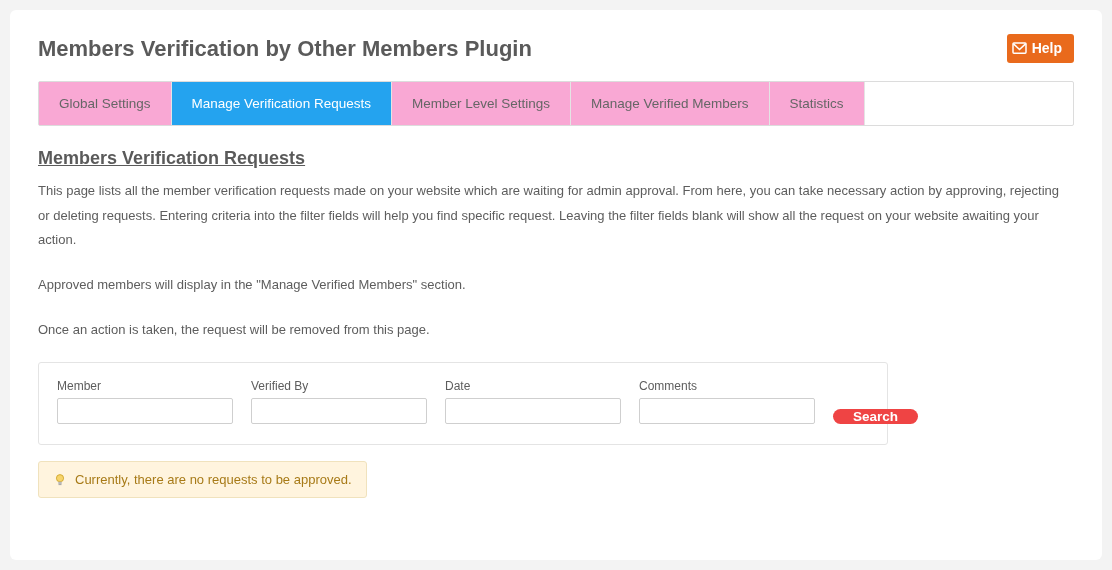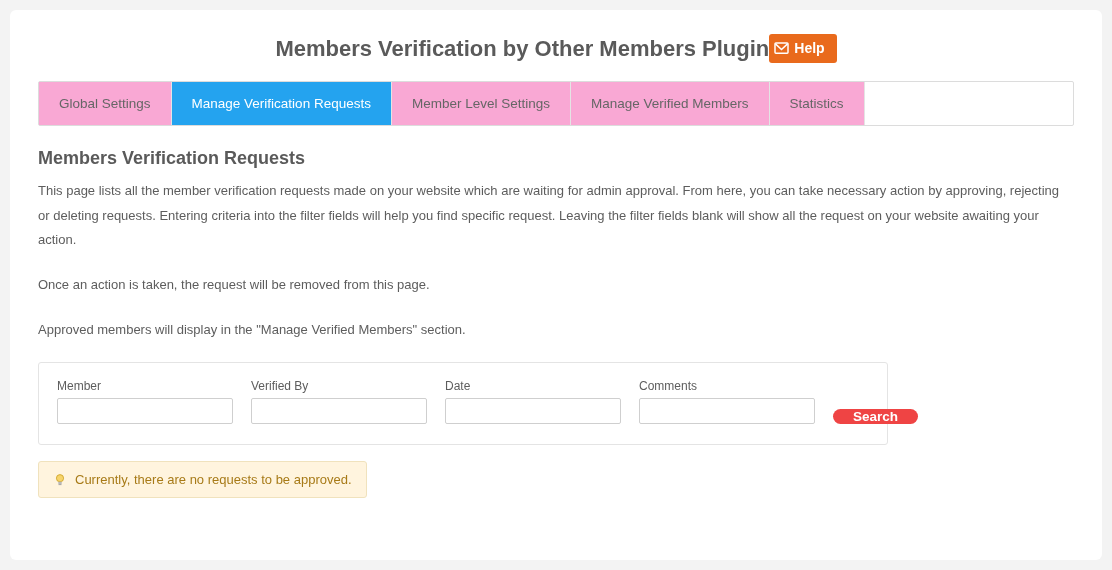--- a/index.html
+++ b/index.html
@@ -13,21 +13,21 @@
   .card {
     background: #fff;
     border-radius: 6px;
     padding: 24px 28px 28px 28px;
     width: 1092px;
     margin: 0 auto;
     min-height: 550px;
   }
   .header-row {
     display: flex;
-    justify-content: center;
+    justify-content: space-between;
     align-items: center;
     margin-bottom: 18px;
   }
   .page-title {
     font-size: 22px;
     font-weight: bold;
     color: #5a5a5a;
   }
   .help-btn {
     background: #e96a1c;
@@ -63,20 +63,21 @@
     background: #24a3ef;
     color: #fff;
   }
   .tab:last-of-type { border-right: none; }
   .tabs-filler { flex: 1; }
   .section-title {
     font-size: 18px;
     font-weight: bold;
     color: #5a5a5a;
     margin-bottom: 10px;
+    text-decoration: underline;
   }
   .desc {
     font-size: 13px;
     line-height: 1.9;
     color: #5d5d5d;
     margin-bottom: 4px;
   }
   .desc p { margin-bottom: 20px; }
   .filter-box {
     border: 1px solid #e4e4e4;
@@ -154,22 +155,22 @@
     <div class="tab">Member Level Settings</div>
     <div class="tab">Manage Verified Members</div>
     <div class="tab">Statistics</div>
     <div class="tabs-filler"></div>
   </div>
 
   <h2 class="section-title">Members Verification Requests</h2>
 
   <div class="desc">
     <p>This page lists all the member verification requests made on your website which are waiting for admin approval. From here, you can take necessary action by approving, rejecting or deleting requests. Entering criteria into the filter fields will help you find specific request. Leaving the filter fields blank will show all the request on your website awaiting your action.</p>
+    <p>Approved members will display in the "Manage Verified Members" section.</p>
     <p>Once an action is taken, the request will be removed from this page.</p>
-    <p>Approved members will display in the "Manage Verified Members" section.</p>
   </div>
 
   <div class="filter-box">
     <div class="field">
       <label>Member</label>
       <input type="text" value="" style="">
     </div>
     <div class="field">
       <label>Verified By</label>
       <input type="text" value="" style="">

